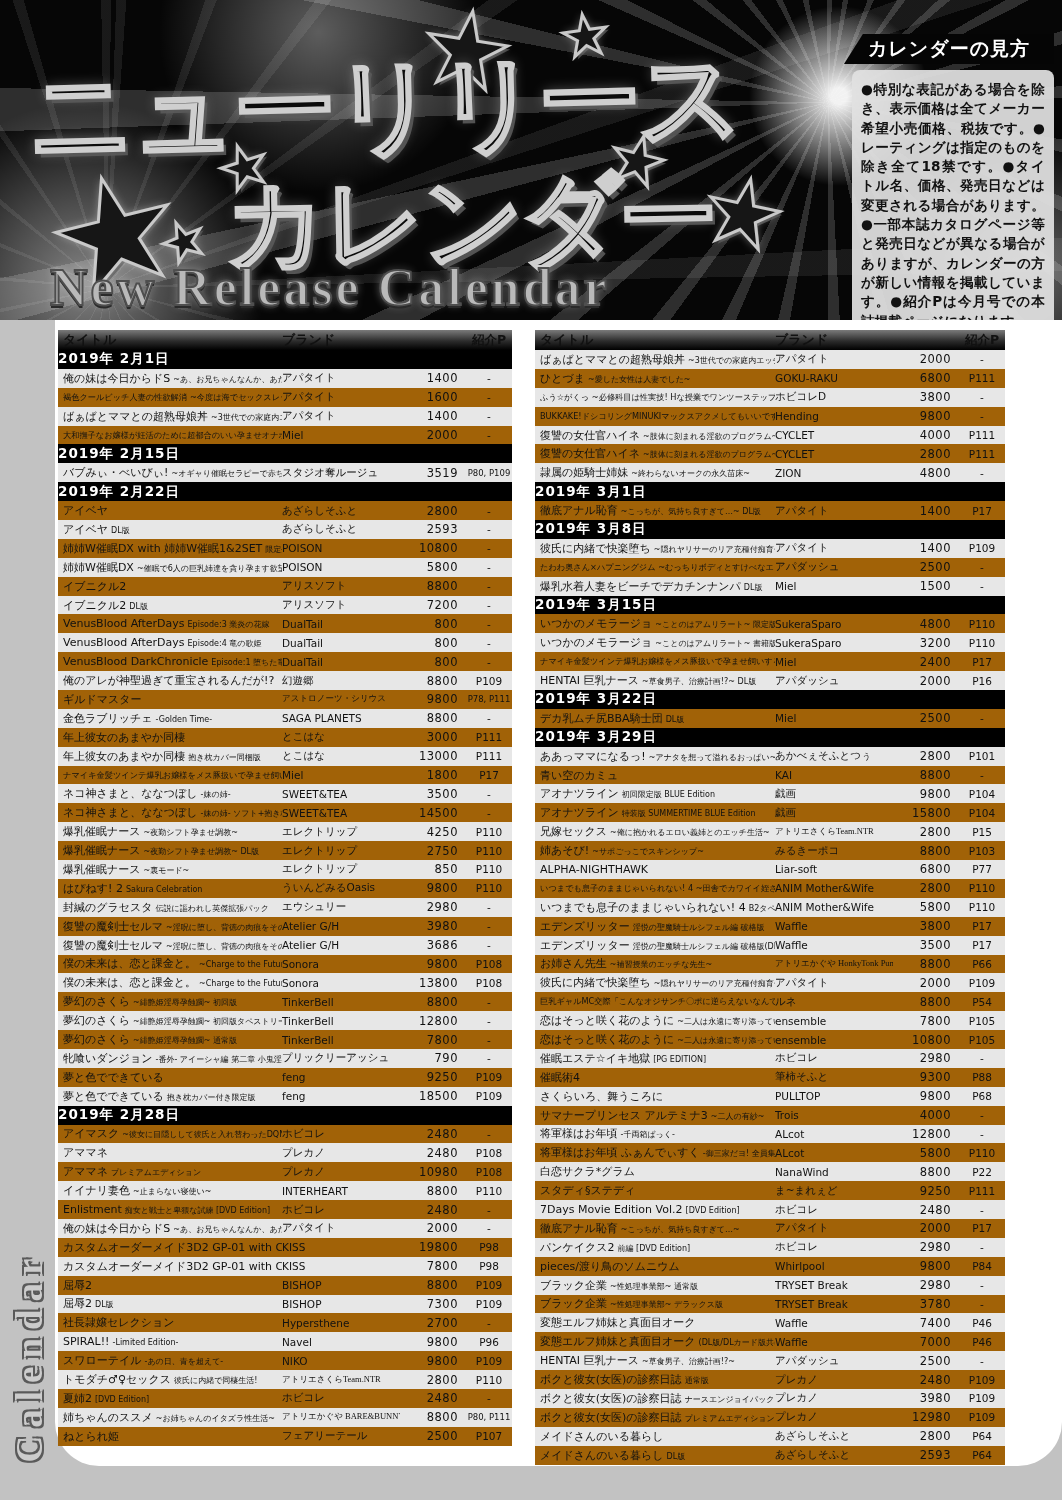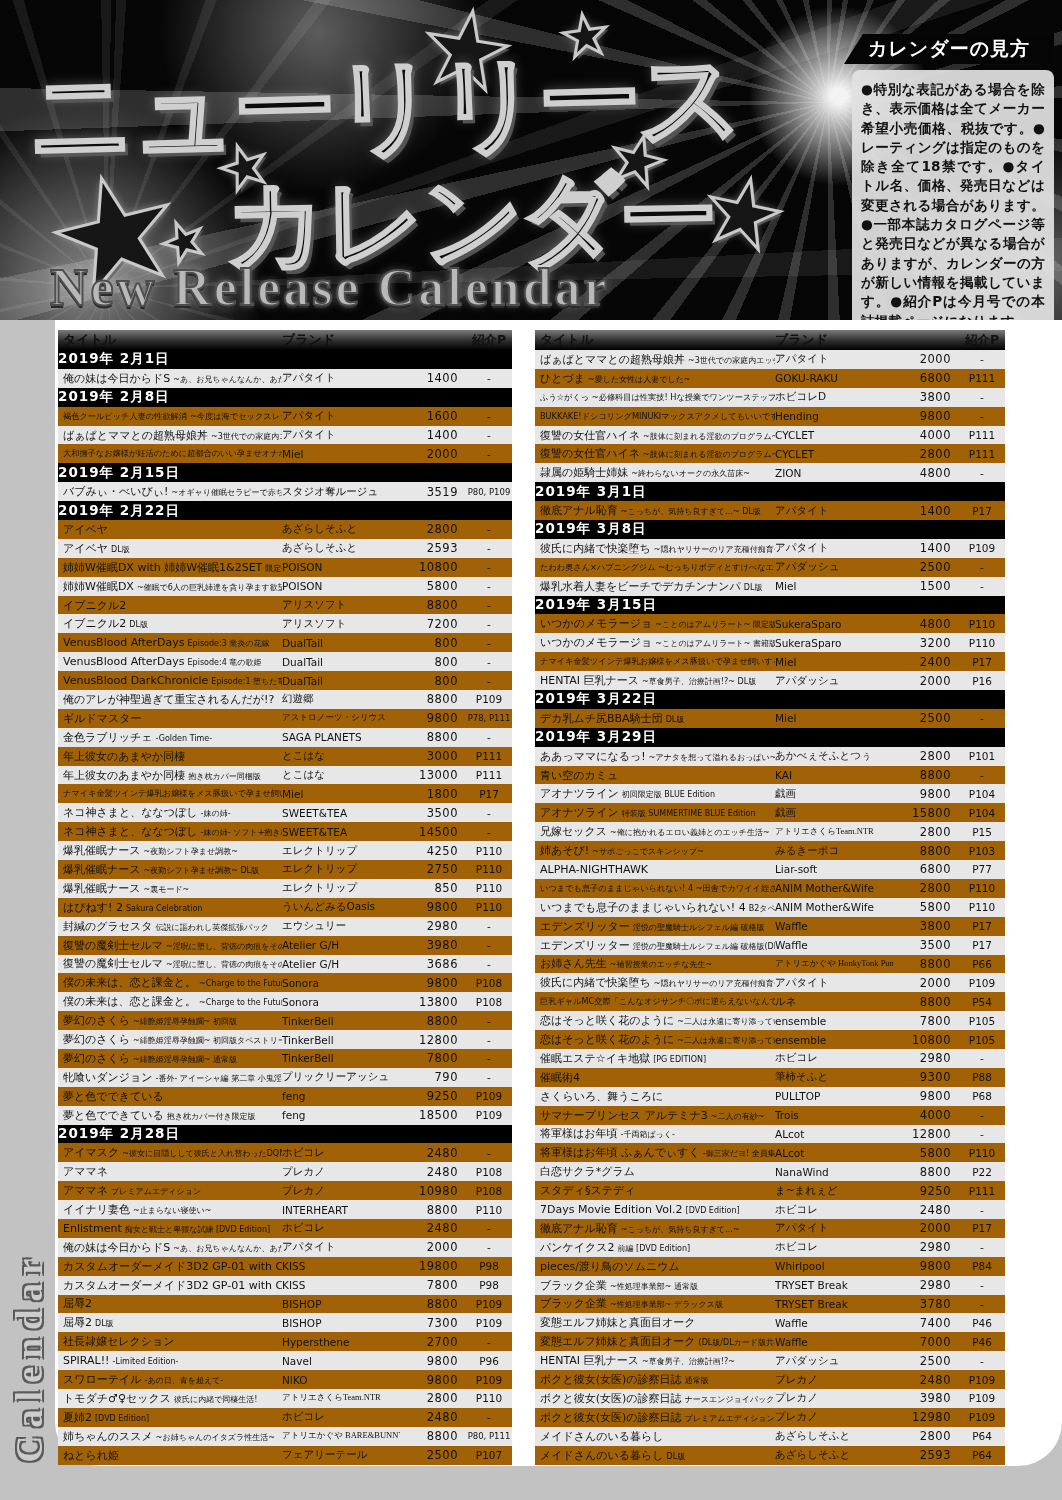--- a/index.html
+++ b/index.html
@@ -141,23 +141,20 @@
     </div>
     <div class="row item odd">
       <div class="c-title">
         <span class="t">俺の妹は今日からドS</span>
         <span class="s">~あ、お兄ちゃんなんか、あたしのペットにしてやるんだからっ~ DL版</span>
       </div>
       <div class="c-brand">アパタイト</div>
       <div class="c-price">1400</div>
       <div class="c-page">-</div>
     </div>
-    <div class="row date">
-      <span>2019年 2月8日</span>
-    </div>
     <div class="row item even">
       <div class="c-title sm">
         <span class="t">褐色クールビッチ人妻の性欲解消</span>
         <span class="s">~今度は海でセックスレッスン!?~ The Motion Anime DL版</span>
       </div>
       <div class="c-brand">アパタイト</div>
       <div class="c-price">1600</div>
       <div class="c-page">-</div>
     </div>
     <div class="row item odd">

